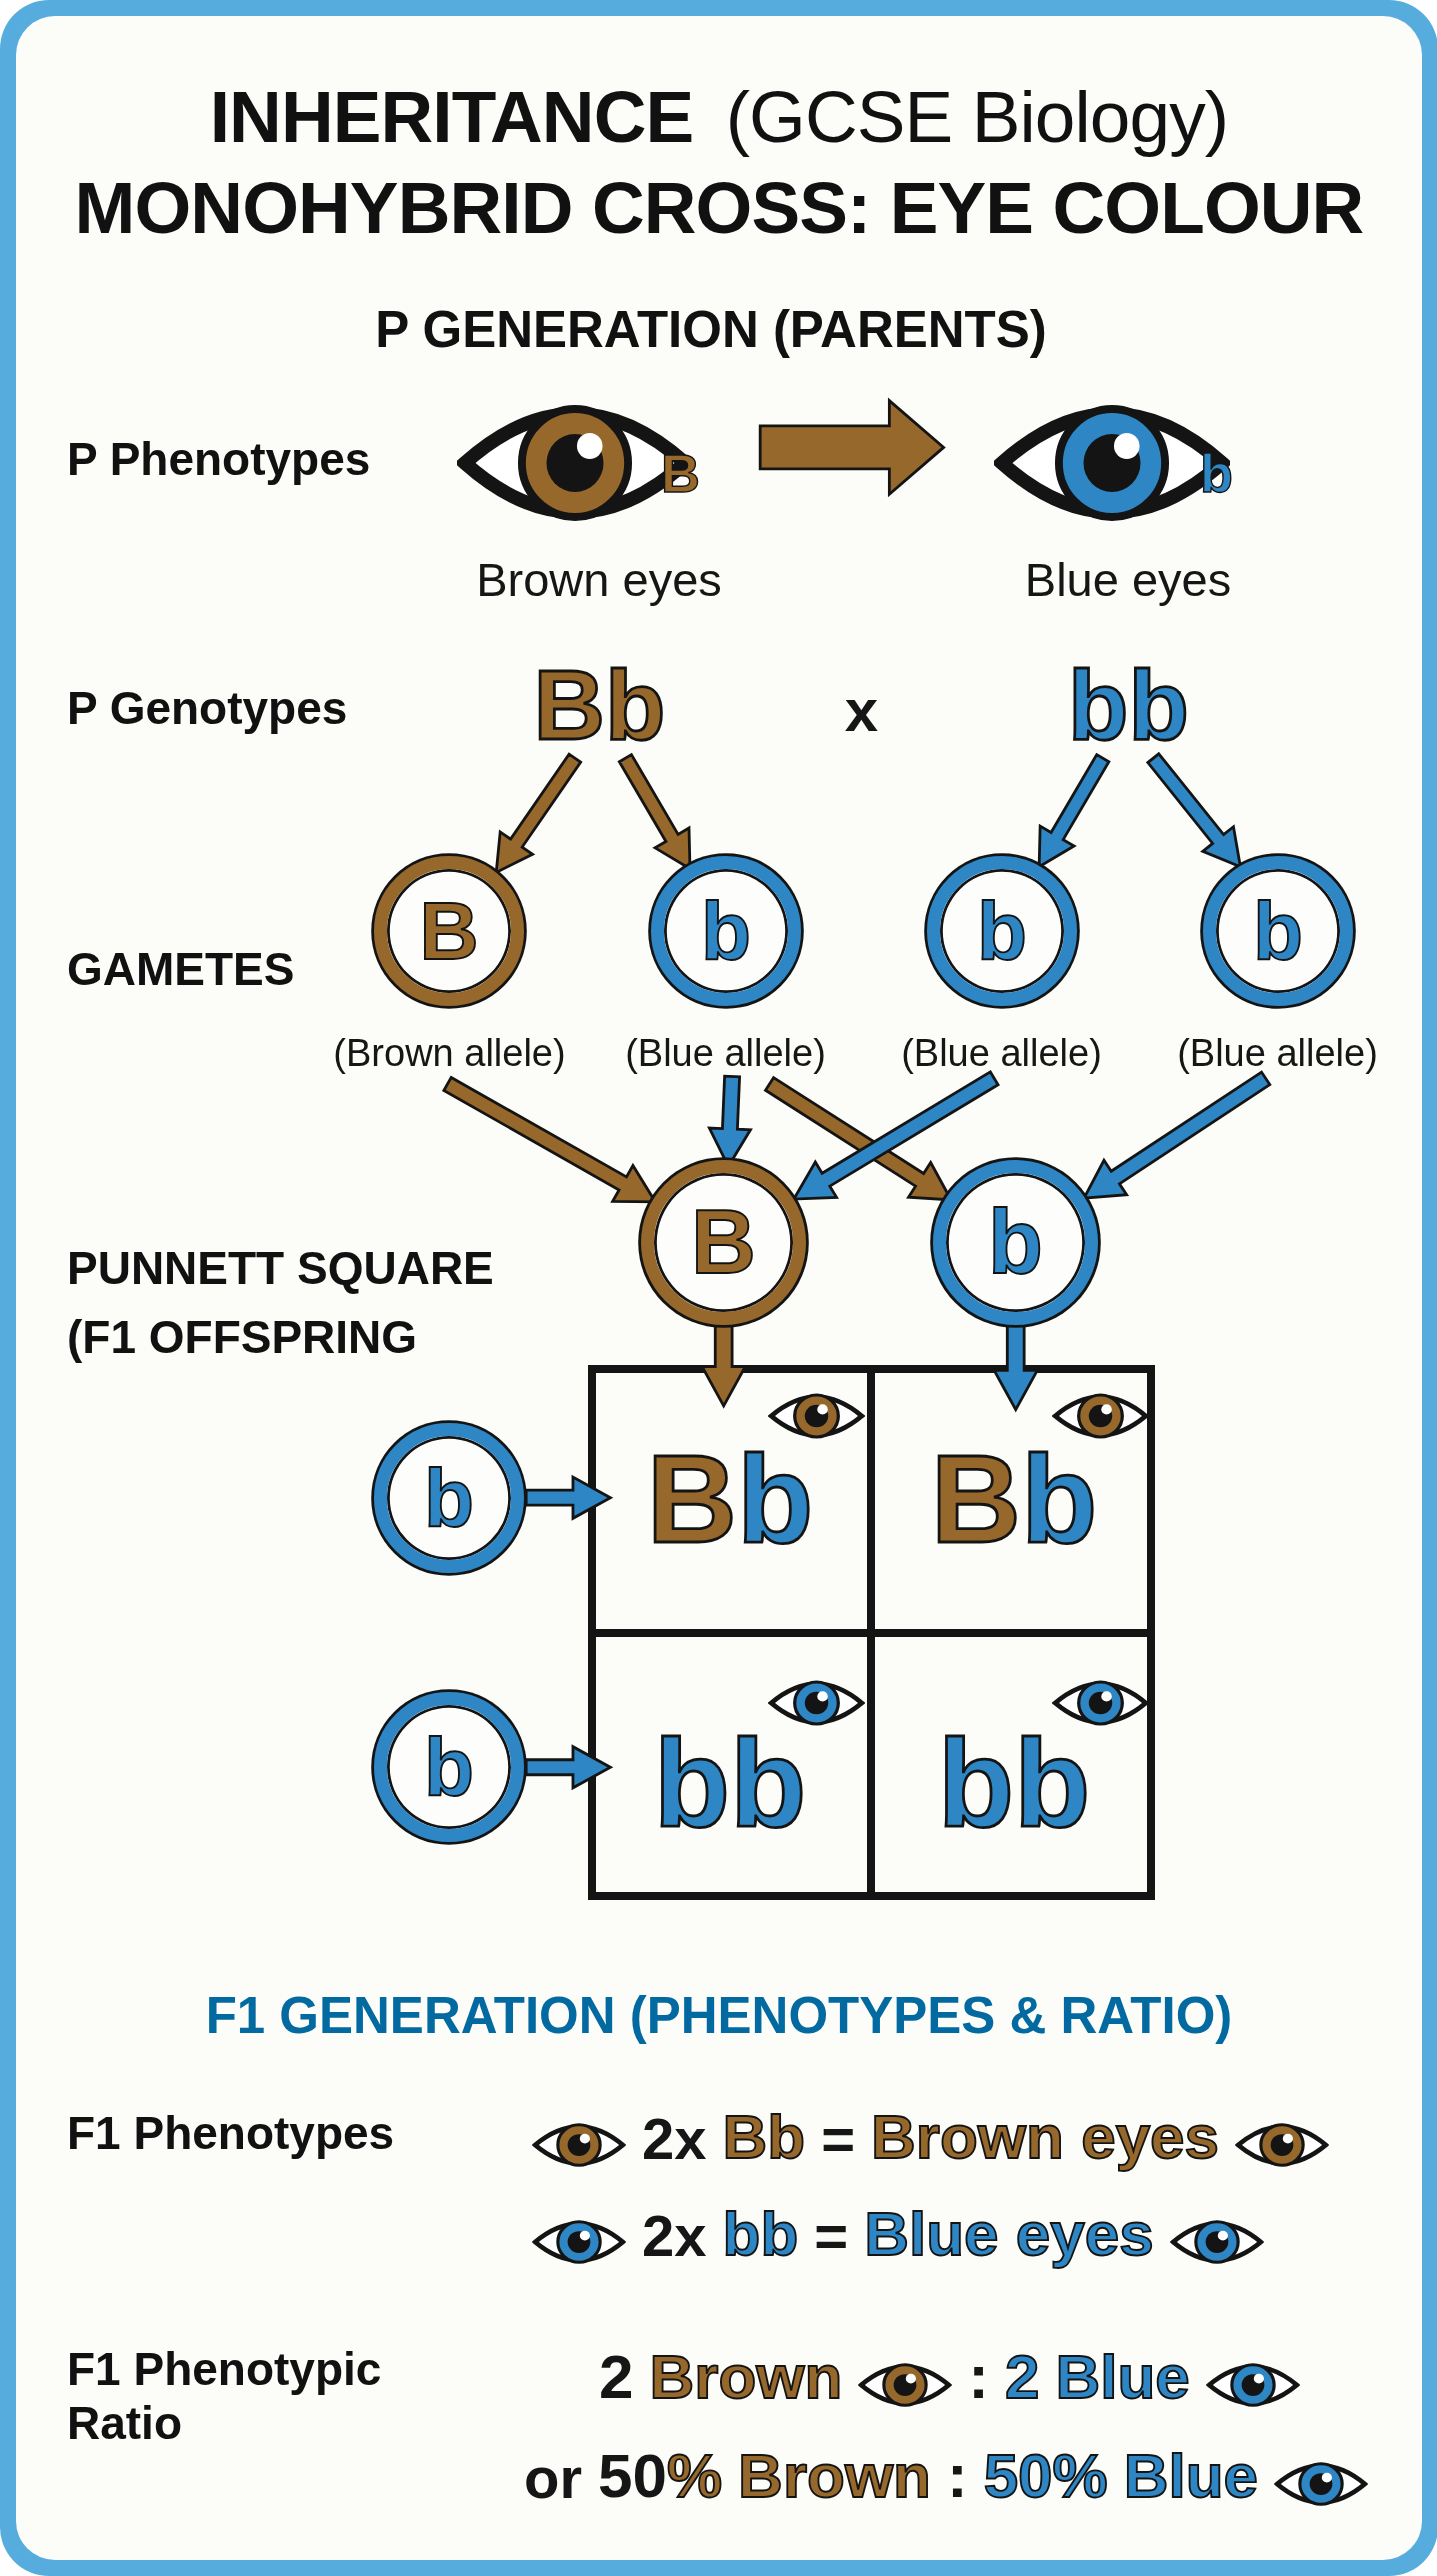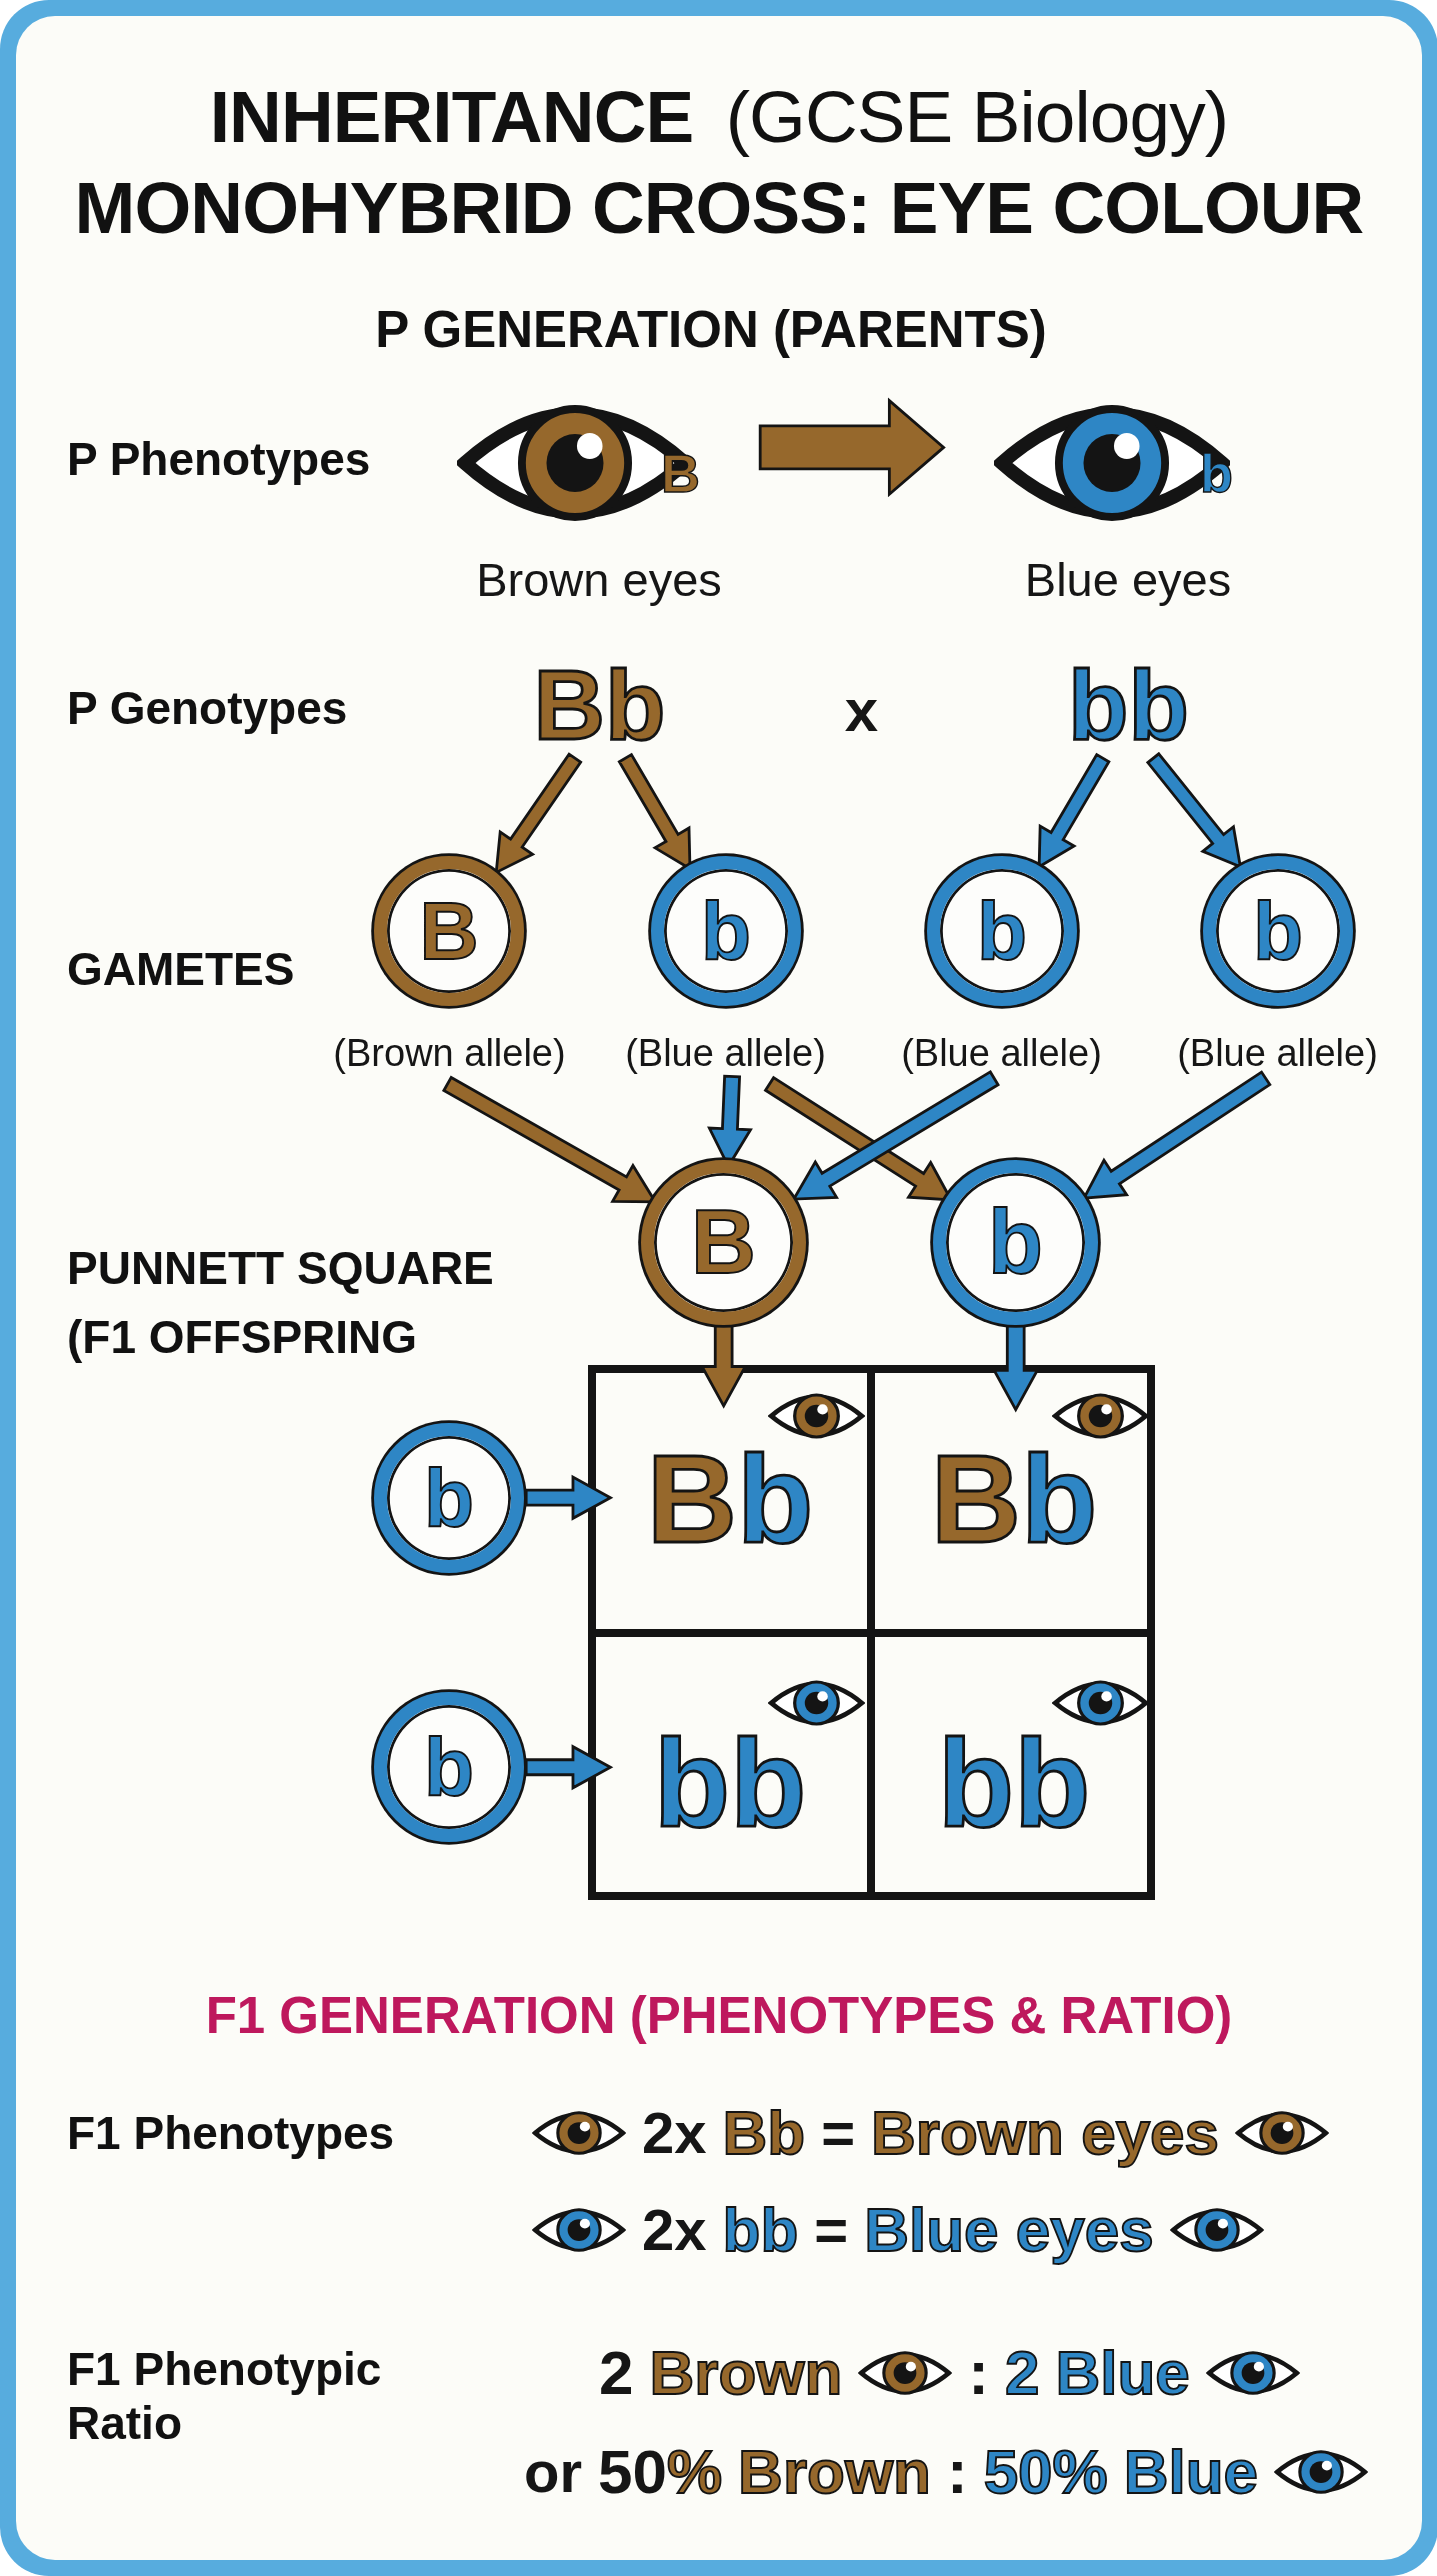--- a/index.html
+++ b/index.html
@@ -43,21 +43,21 @@
   .ring-blue  { border:13px solid #2E86C5; }
   .circle .al { font-weight:700; }
 
   .caption { font-size:38px; color:#161616; }
 
   .punnett { left:588px; top:1365px; width:567px; height:535px; border:8.4px solid #141414; background:transparent; }
   .pline-v { position:absolute; left:271px; top:0; width:8.4px; height:100%; background:#141414; }
   .pline-h { position:absolute; top:256px; left:0; width:100%; height:8.4px; background:#141414; }
   .cellword { font-size:125px; font-weight:700; line-height:125px; width:234px; text-align:center; }
 
-  .f1row { display:flex; align-items:center; gap:16px; height:79px; }
+  .f1row { display:flex; align-items:flex-end; gap:16px; height:79px; }
   .f1row .t62 { font-size:58px; font-weight:700; }
   .f1row .t66 { font-size:62px; font-weight:700; }
   .nogap { display:flex; align-items:center; gap:0; }
   svg.arrows { position:absolute; left:0; top:0; z-index:5; }
   .z6 { z-index:6; }
 </style>
 </head>
 <body>
 
 <div class="canvas">
@@ -187,21 +187,21 @@
   <div class="abs cellword" style="left:897px; top:1436px;">
     <span class="brown stk3">B</span><span class="blue stk3">b</span>
   </div>
   <div class="abs cellword" style="left:613px; top:1720px;">
     <span class="blue stk3">b</span><span class="blue stk3">b</span>
   </div>
   <div class="abs cellword" style="left:897px; top:1720px;">
     <span class="blue stk3">b</span><span class="blue stk3">b</span>
   </div>
 
-  <div class="abs ctr bold" style="left:0; right:0; top:1986px; font-size:51px; color:#be185d;">F1 GENERATION (PHENOTYPES &amp; RATIO)</div>
+  <div class="abs ctr bold" style="left:0; right:0; top:1986px; font-size:51px; color:#0369a1;">F1 GENERATION (PHENOTYPES &amp; RATIO)</div>
 
   <div class="abs side-label bold" style="top:2106px;">F1 Phenotypes</div>
 
   <div class="abs f1row" style="left:532px; top:2093px;">
     <div class="eyebox" style="position:relative; width:94px; height:54px;">
         <svg viewBox="0 0 120 72" preserveAspectRatio="none">
           <path d="M4,36 Q60,-13 116,36 Q60,85 4,36 Z" fill="#ffffff" stroke="#141414" stroke-width="6" stroke-linejoin="miter"></path>
           <circle cx="60" cy="36" r="27" fill="#96682C" stroke="#141414" stroke-width="4"></circle>
           <circle cx="60" cy="36" r="14.5" fill="#141414"></circle>
           <circle cx="67.5" cy="27.5" r="6.5" fill="#ffffff"></circle>

